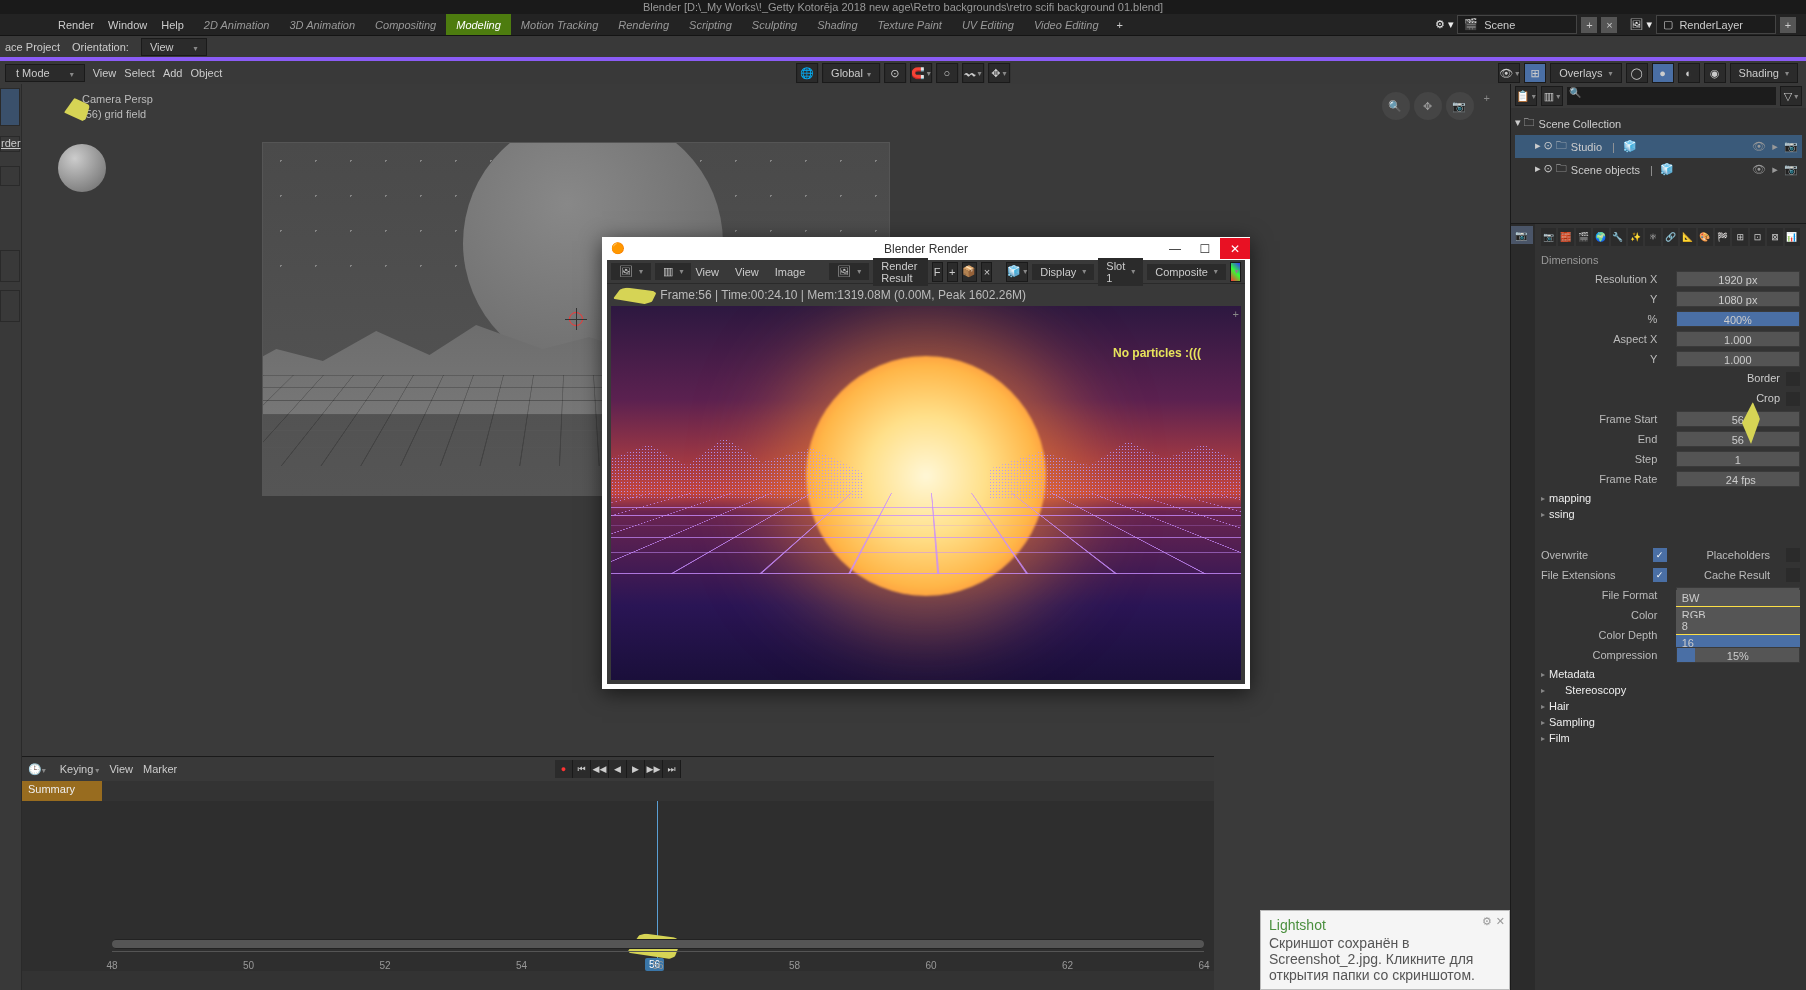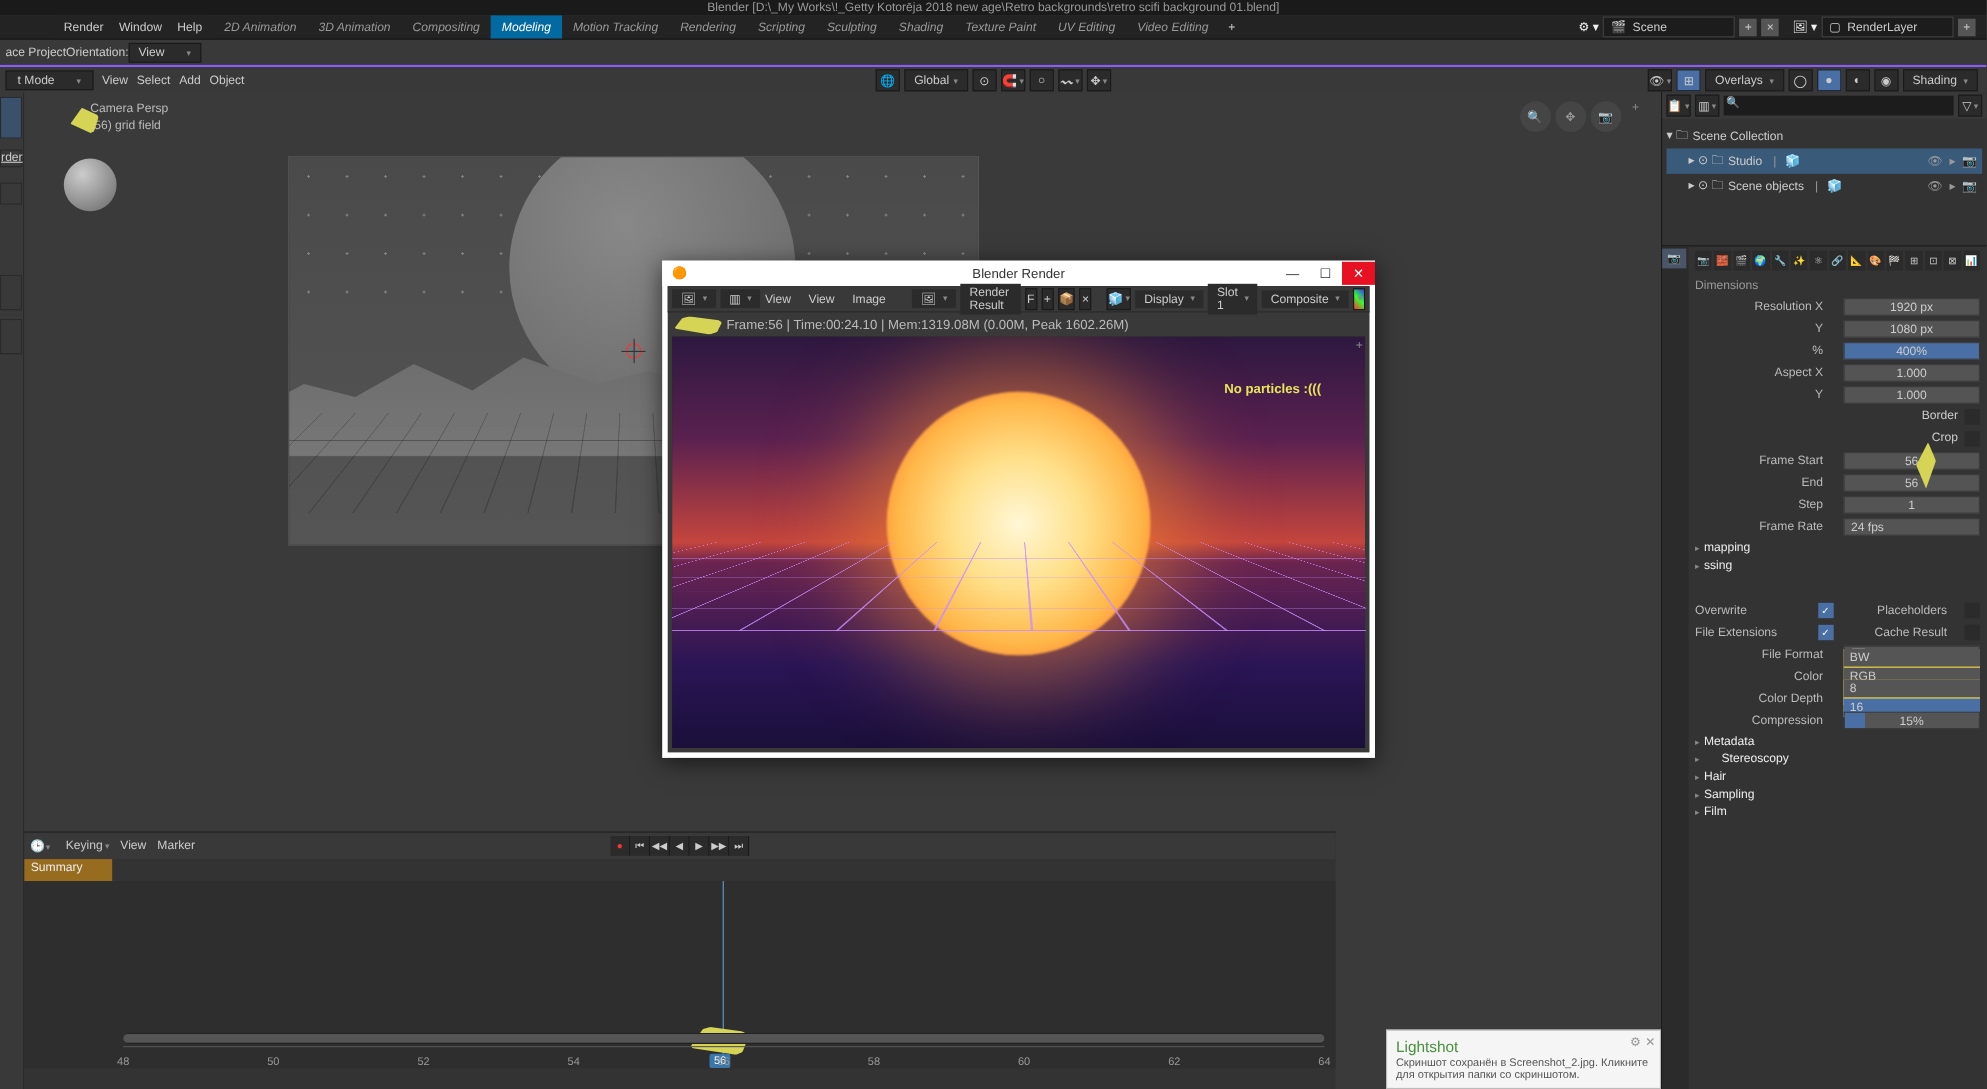--- a/index.html
+++ b/index.html
@@ -4,28 +4,28 @@
 <style>
 * { box-sizing: border-box; margin: 0; padding: 0; font-family: Arial, sans-serif; }
 body { background: #393939; color: #cccccc; font-size: 11px; overflow: hidden; width: 1806px; height: 990px; position: relative; }
 
 
 .title-bar { background: #1a1a1a; height: 14px; color: #999; text-align: center; font-size: 11px; line-height: 14px; }
 
 
 .workspace-tabs { background: #232323; height: 22px; display: flex; align-items: center; border-bottom: 1px solid #141414; position: relative; padding-left: 48px; }
 .workspace-tabs .tab { padding: 3px 10px; color: #999; cursor: pointer; height: 100%; display: flex; align-items: center; font-style: italic; }
-.workspace-tabs .tab.active { background: #0369a1; color: #fff; }
+.workspace-tabs .tab.active { background: #4d7c0f; color: #fff; }
 .workspace-tabs .add-workspace { padding: 0 8px; color: #ccc; cursor: pointer; }
 .scene-controls { position: absolute; right: 10px; display: flex; gap: 4px; align-items: center; }
 .scene-controls .scene-box { background: #1c1c1c; padding: 2px 6px; display: flex; align-items: center; gap: 6px; width: 120px; border: 1px solid #444; }
 .scene-controls .btn { background: #555; width: 16px; height: 16px; display: flex; align-items: center; justify-content: center; }
 
 
-.secondary-bar { background: #393939; height: 25px; display: flex; align-items: center; padding: 0 5px; border-bottom: 2px solid #8b5cf6; }
+.secondary-bar { background: #393939; height: 25px; display: flex; align-items: center; padding: 0 5px; gap: 12px; border-bottom: 4px solid #8b5cf6; }
 .secondary-bar .dropdown { background: #2b2b2b; padding: 2px 8px; border: 1px solid #1a1a1a; display: flex; align-items: center; gap: 20px; }
 
 
 .view3d-header { background: #393939; height: 25px; display: flex; align-items: center; padding: 0 5px; gap: 6px; border-bottom: 1px solid #2a2a2a; position: relative; }
 .view3d-header .left-group { display: flex; gap: 8px; align-items: center; }
 .view3d-header .mode-select { background: #2b2b2b; padding: 2px 10px; border: 1px solid #1a1a1a; display: flex; align-items: center; gap: 20px; }
 .view3d-header .center-group { position: absolute; left: 50%; transform: translateX(-50%); display: flex; gap: 4px; align-items: center; }
 .view3d-header .right-group { position: absolute; right: 8px; display: flex; gap: 4px; align-items: center; }
 .icon-btn { background: #2b2b2b; width: 22px; height: 20px; display: flex; align-items: center; justify-content: center; border: 1px solid #1a1a1a; }
 .pill { background: #2b2b2b; padding: 2px 8px; border: 1px solid #1a1a1a; display: flex; align-items: center; gap: 4px; height: 20px; }
@@ -406,21 +406,21 @@
         <div class="prop-row">
             <label>End</label>
             <div class="val">56</div>
           </div>
         <div class="prop-row">
             <label>Step</label>
             <div class="val">1</div>
           </div>
         <div class="prop-row">
             <label>Frame Rate</label>
-            <div class="val" style="text-align:left;padding-left:6px;">24 fps</div>
+            <div class="val" style="text-align:center;padding-left:6px;">24 fps</div>
           </div>
         <div class="panel-label">mapping</div>
         <div class="panel-label">ssing</div>
         <div style="height:22px;"></div>
         <div class="prop-row">
           <label style="text-align:left;flex:0 0 40%;"><span>Overwrite</span></label>
             <div class="check">✓</div>
           <label style="flex:0 0 40%;text-align:right;">Placeholders</label>
             <div class="check empty"></div>
         </div>
@@ -512,14 +512,14 @@
     </div>
   </div>
 </div>
 
 <div class="lightshot">
   <div class="close-ls">
       <span>⚙</span>
       <span>✕</span>
     </div>
   <h4>Lightshot</h4>
-  <div style="font-size:10px;">Скриншот сохранён в Screenshot_2.jpg. Кликните для открытия папки со скриншотом.</div>
+  <div style="font-size:14px;">Скриншот сохранён в Screenshot_2.jpg. Кликните для открытия папки со скриншотом.</div>
 </div>
 
 </body></html>

